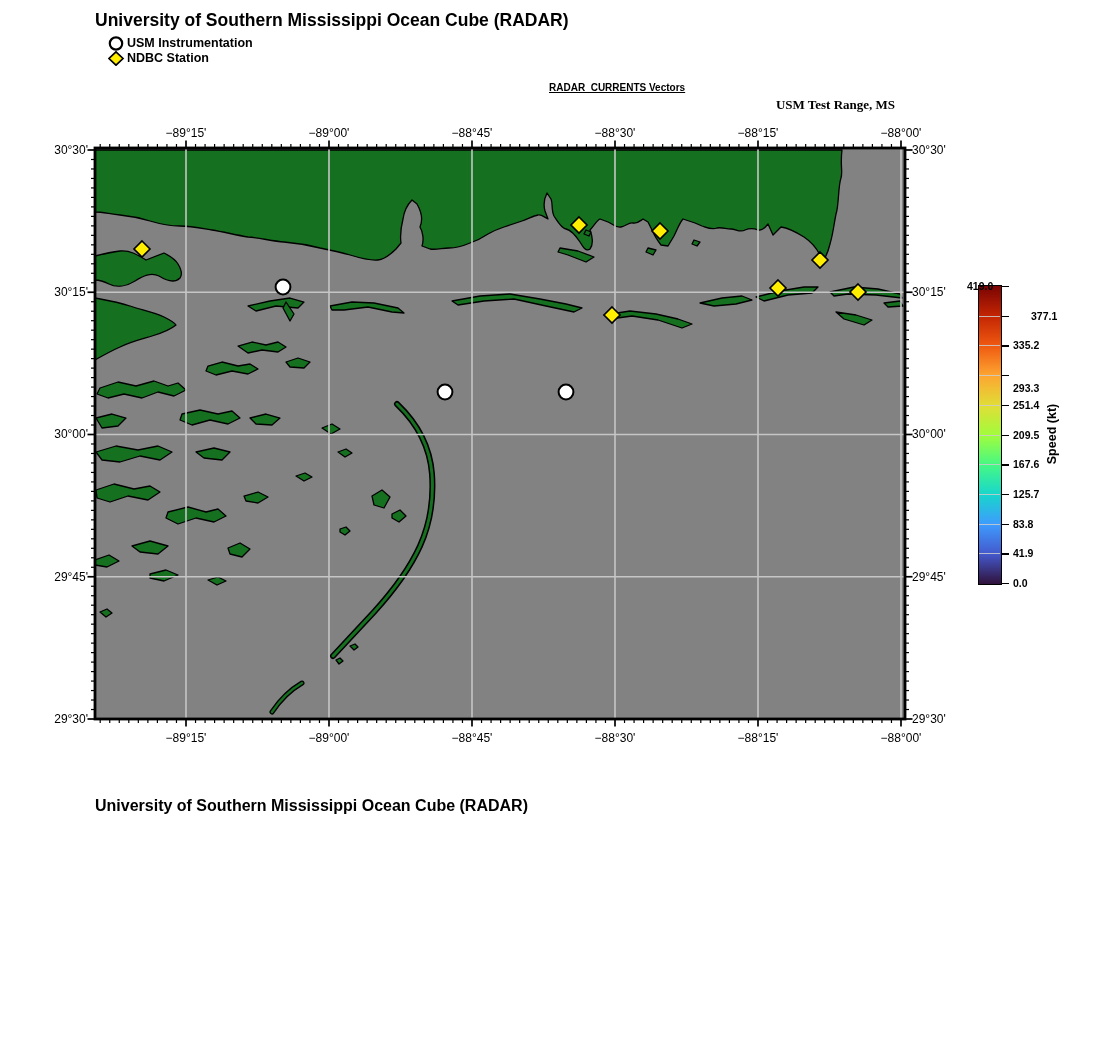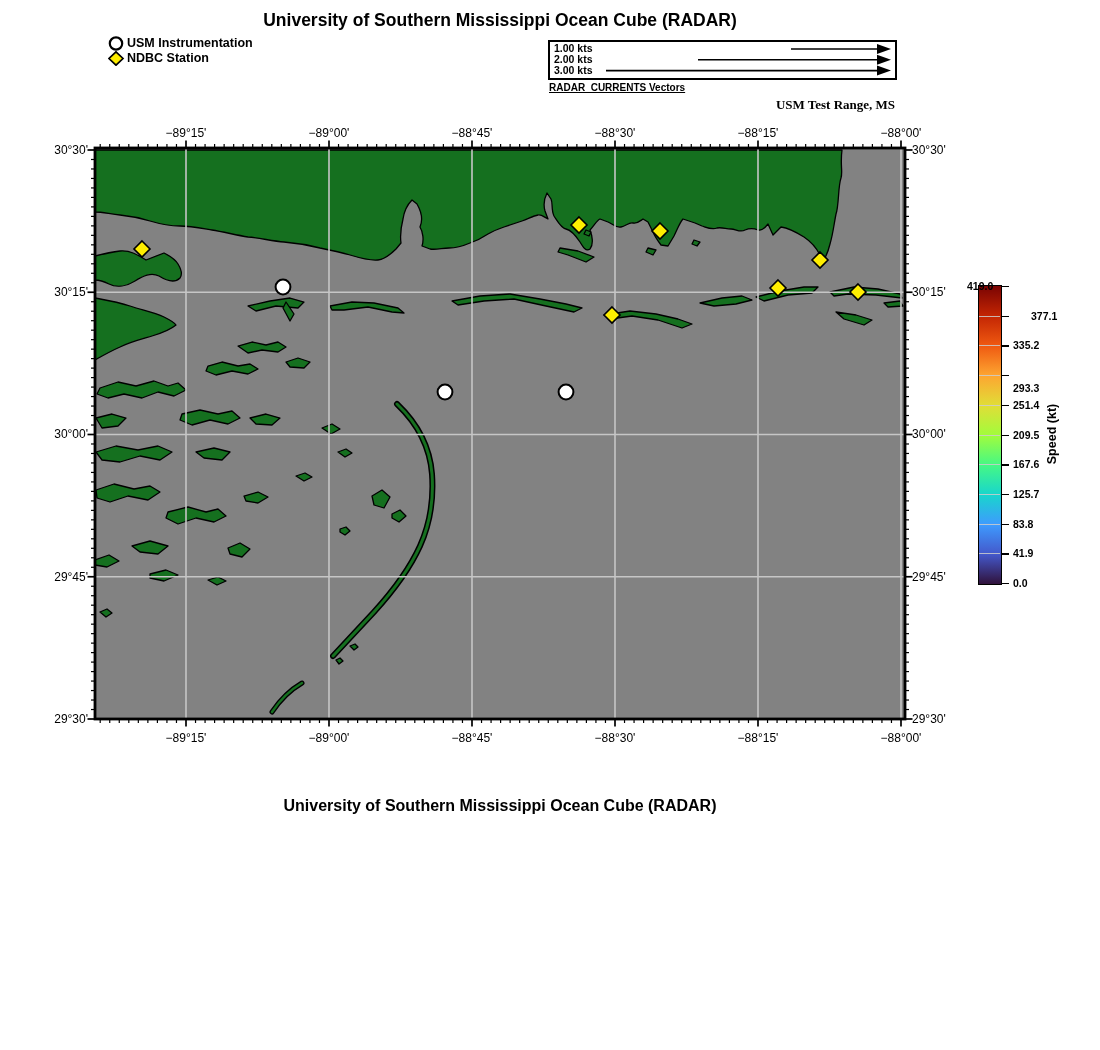--- a/index.html
+++ b/index.html
@@ -1,19 +1,19 @@
 <!DOCTYPE html>
 <html><head>
 <meta charset="utf-8">
 <style>
   html,body{margin:0;padding:0;background:#fff;}
   #fig{position:relative;width:1100px;height:1050px;background:#ffffff;
        font-family:"Liberation Sans",sans-serif;color:#000;overflow:hidden;}
   .abs{position:absolute;}
-  .ttl{left:95px;width:810px;text-align:center;font-weight:bold;}
+  .ttl{left:95px;width:810px;font-weight:bold;}
   #top-title{top:10px;font-size:17.5px;}
   #bottom-title{top:797px;font-size:16px;}
   #subtitle{top:98px;font-size:16.5px;font-family:"Liberation Serif",serif;}
   #region-label{left:753px;top:97px;width:165px;text-align:center;font-weight:bold;
                 font-size:13px;font-family:"Liberation Serif",serif;}
   
   #legend{left:108px;top:36px;}
   .leg-row{display:flex;align-items:center;height:15px;}
   .leg-row span{font-weight:bold;font-size:12.5px;line-height:15px;}
   .leg-row svg{margin-right:2px;}
@@ -51,33 +51,20 @@
       <span>USM Instrumentation</span>
     </div>
     <div class="leg-row">
       <svg width="17" height="15">
         <path d="M8,0.8 L15,7.5 L8,14.2 L1,7.5 Z" fill="#ffee00" stroke="#000" stroke-width="1.7"></path>
       </svg>
       <span>NDBC Station</span>
     </div>
   </div>
 
-  <div id="vec-box" class="abs">
-    <span class="vec-label" style="top:1px">1.00 kts</span>
-    <span class="vec-label" style="top:12px">2.00 kts</span>
-    <span class="vec-label" style="top:23px">3.00 kts</span>
-    <svg id="vec-svg" width="345" height="36">
-        <line x1="241" y1="7" x2="328" y2="7" stroke="#000" stroke-width="1.6"></line>
-        <polygon points="327,2 341,7 327,12" fill="#000"></polygon>
-        <line x1="148" y1="17.8" x2="328" y2="17.8" stroke="#000" stroke-width="1.6"></line>
-        <polygon points="327,12.8 341,17.8 327,22.8" fill="#000"></polygon>
-        <line x1="56" y1="28.6" x2="328" y2="28.6" stroke="#000" stroke-width="1.6"></line>
-        <polygon points="327,23.6 341,28.6 327,33.6" fill="#000"></polygon>
-      </svg>
-  </div>
   <div id="vec-caption" class="abs">RADAR_CURRENTS Vectors</div>
 
   <div id="region-label" class="abs">USM Test Range, MS</div>
 
   <svg id="map-svg" class="abs" style="left:85px;top:138px" width="830" height="591" viewBox="85 138 830 591">
     <defs>
       <clipPath id="mapclip">
           <rect x="95" y="148" width="810" height="571"></rect>
         </clipPath>
     </defs>

